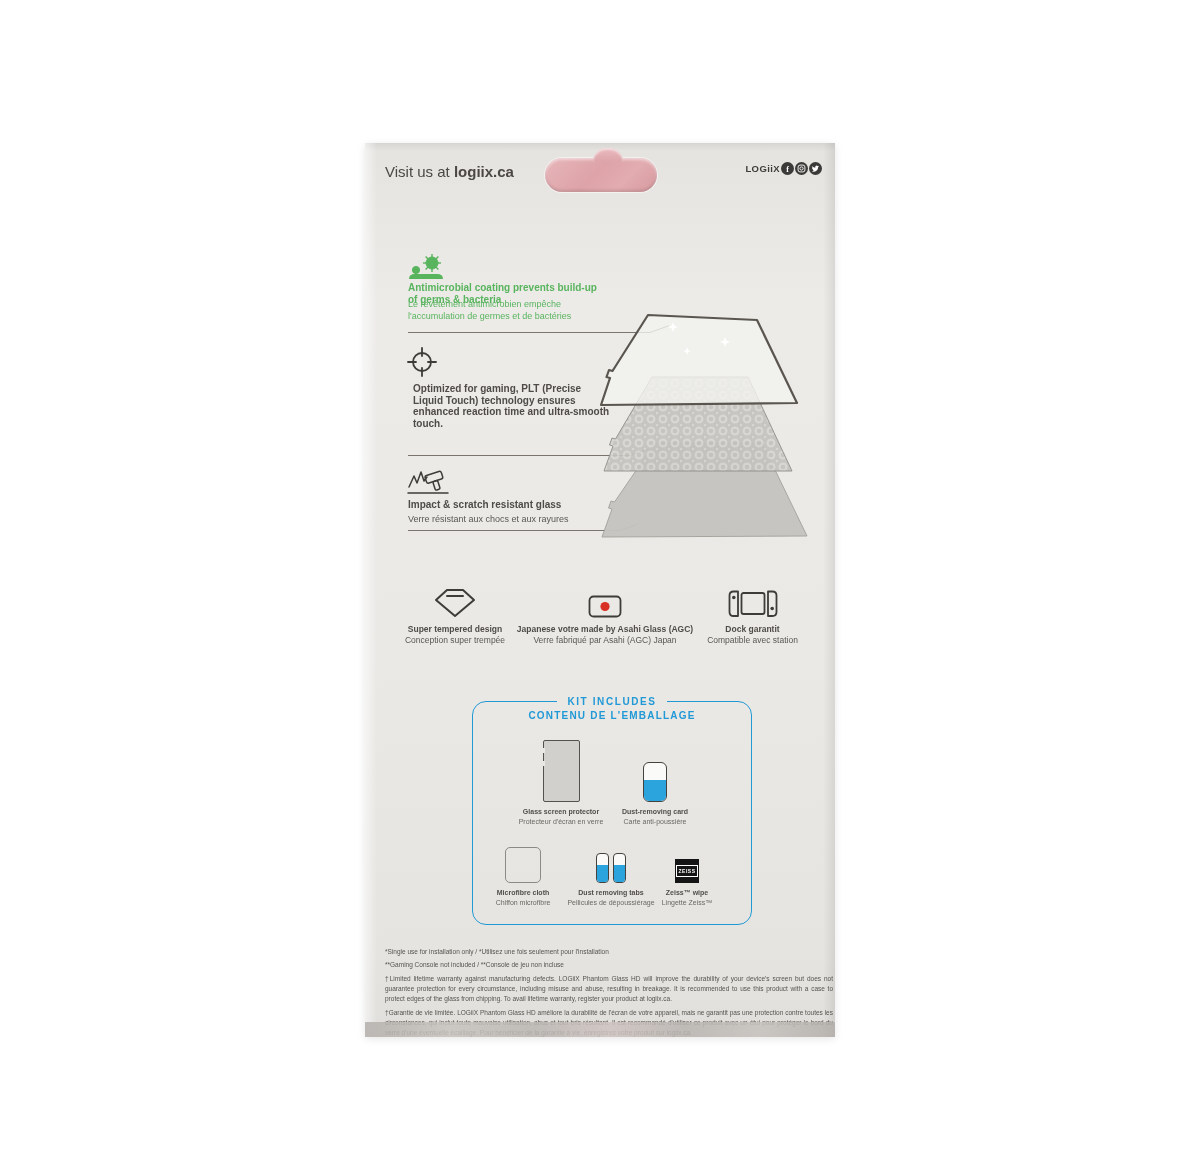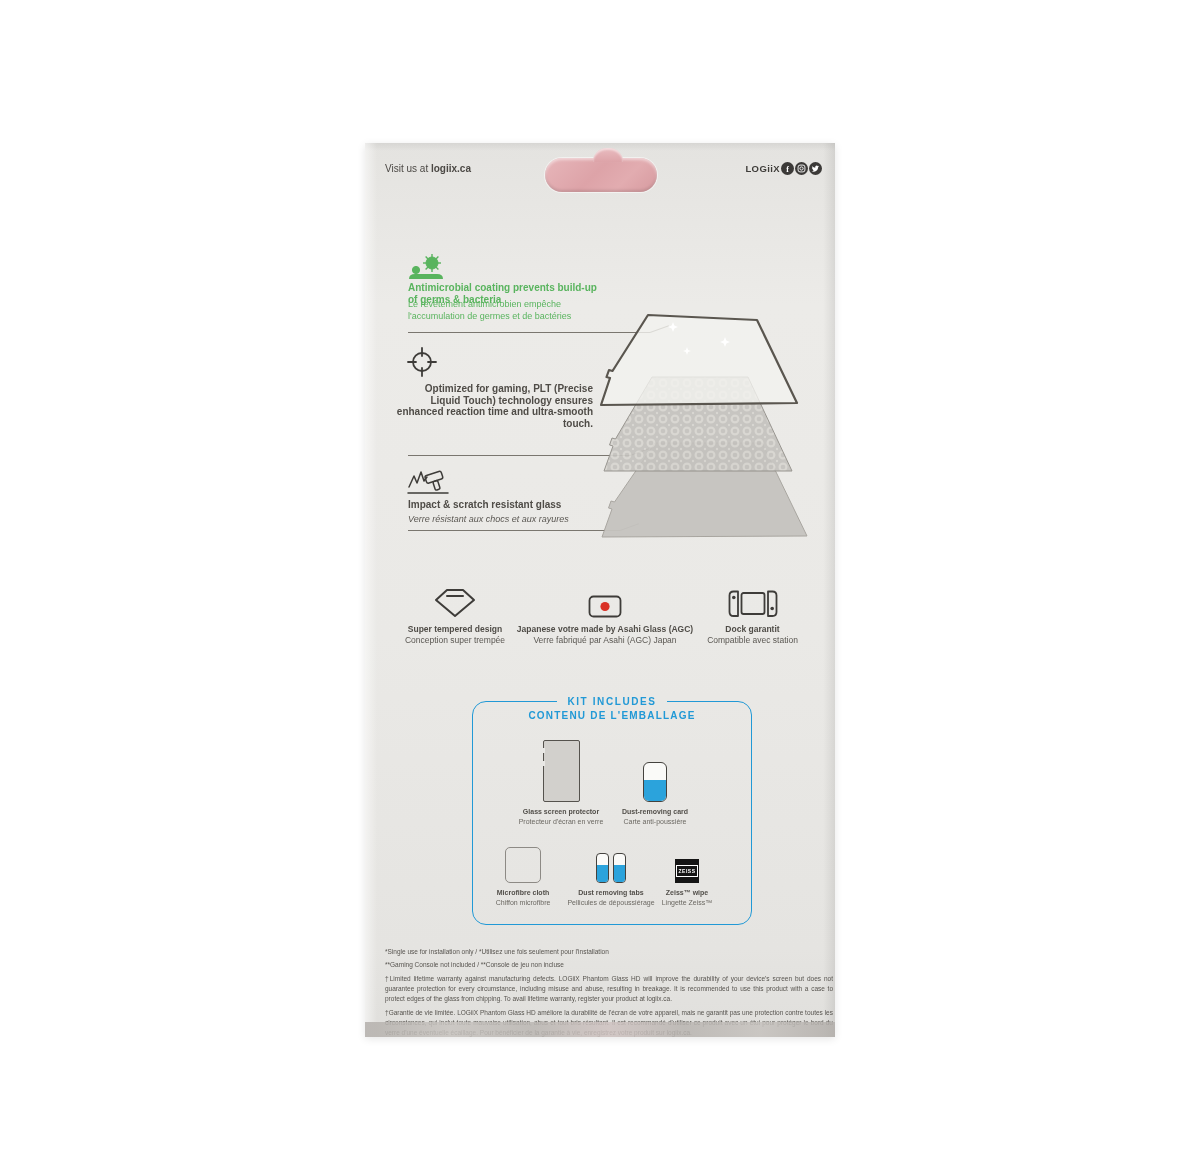--- a/index.html
+++ b/index.html
@@ -17,21 +17,21 @@
   .package{position:absolute;left:365px;top:143px;width:470px;height:894px;
            background:linear-gradient(180deg,#e4e3e0 0%,#ecebe8 18%,#eae9e6 55%,#e5e4e1 90%,#e0dfdc 100%);
            box-shadow:0 2px 8px rgba(0,0,0,.10);}
   .edge-l{position:absolute;left:0;top:0;width:12px;height:100%;
           background:linear-gradient(90deg,rgba(255,255,255,.55),rgba(255,255,255,0));}
   .edge-r{position:absolute;right:0;top:0;width:12px;height:100%;
           background:linear-gradient(270deg,rgba(0,0,0,.08),rgba(0,0,0,0));}
   .edge-t{position:absolute;left:0;top:0;width:100%;height:8px;
           background:linear-gradient(180deg,rgba(0,0,0,.06),rgba(0,0,0,0));}
 
-  .visit{position:absolute;left:20px;top:20px;font-size:10px;color:var(--ink);}
+  .visit{position:absolute;left:20px;top:20px;font-size:15px;color:var(--ink);}
   .visit b{font-weight:700;}
   .brand{position:absolute;right:13px;top:19px;display:flex;align-items:center;gap:1px;}
   .brand .logo{font-size:9.5px;font-weight:700;letter-spacing:.4px;color:#3e3c39;}
   .soc{width:13px;height:13px;border-radius:50%;background:#3c3a38;display:flex;align-items:center;justify-content:center;}
 
   .hang-tab{position:absolute;left:180px;top:15px;width:112px;height:34px;border-radius:17px;
             background:linear-gradient(135deg,#e7b6ba 0%,#dda3a8 45%,#e2acb0 70%,#d69a9f 100%);
             box-shadow:inset 0 2px 3px rgba(255,255,255,.5), inset 0 -2px 3px rgba(0,0,0,.12), 0 0 0 1px rgba(255,255,255,.5);}
   .hang-bump{position:absolute;left:48px;top:-10px;width:30px;height:14px;
              border-radius:15px 15px 0 0;
@@ -141,38 +141,38 @@
       <svg width="32" height="32" viewBox="0 0 32 32">
         <g stroke="#3e3c39" stroke-width="1.8" fill="none" stroke-linecap="round">
           <circle cx="16" cy="16" r="9"></circle>
           <line x1="16" y1="2" x2="16" y2="10"></line>
             <line x1="16" y1="22" x2="16" y2="30"></line>
           <line x1="2" y1="16" x2="10" y2="16"></line>
             <line x1="22" y1="16" x2="30" y2="16"></line>
         </g>
       </svg>
     </div>
-    <div class="feat-en" style="left:28px;top:240px;width:200px;text-align:right;">Optimized for gaming, PLT (Precise Liquid Touch) technology ensures enhanced reaction time and ultra-smooth touch.</div>
+    <div class="feat-en" style="left:48px;top:240px;width:200px;">Optimized for gaming, PLT (Precise Liquid Touch) technology ensures enhanced reaction time and ultra-smooth touch.</div>
     <div class="conn" style="left:43px;top:312px;width:222px;"></div>
     <div class="tick" style="left:265px;top:312px;"></div>
 
     <div class="icon-abs" style="left:41px;top:322px;">
       <svg width="44" height="30" viewBox="0 0 44 30">
         <g stroke="#3e3c39" stroke-width="1.5" fill="none" stroke-linejoin="round" stroke-linecap="round">
           <polyline points="3,22 8,11 11,18 15,7 18,16 21,12"></polyline>
           <g transform="rotate(-18 29 14)">
             <rect x="20" y="8" width="17" height="8" rx="2"></rect>
             <rect x="26" y="16" width="5" height="9" rx="1.5"></rect>
           </g>
           <line x1="2" y1="28" x2="42" y2="28"></line>
         </g>
       </svg>
     </div>
     <div class="feat-en" style="left:43px;top:356px;width:240px;">Impact &amp; scratch resistant glass</div>
-    <div class="feat-fr" style="left:43px;top:371px;width:240px;font-style:italic;">Verre résistant aux chocs et aux rayures</div>
+    <div class="feat-fr" style="left:43px;top:371px;width:240px;">Verre résistant aux chocs et aux rayures</div>
     <div class="conn" style="left:43px;top:387px;width:212px;"></div>
     <div class="tick" style="left:255px;top:387px;"></div>
 
     <div class="icon-abs" style="left:220px;top:162px;">
       <svg width="230" height="240" viewBox="0 0 230 240">
         <defs>
           <pattern id="rings" width="12" height="12" patternUnits="userSpaceOnUse">
             <rect width="12" height="12" fill="#c4c2be"></rect>
             <circle cx="6" cy="6" r="3.4" fill="none" stroke="#d8d6d1" stroke-width="2.2"></circle>
             <circle cx="0" cy="0" r="1.2" fill="#d8d6d1"></circle>

